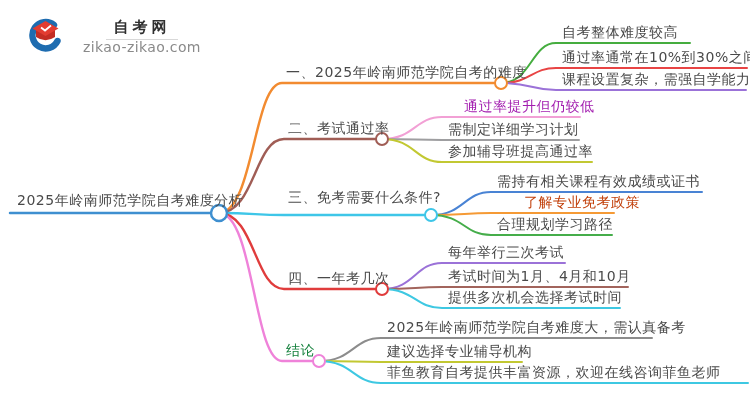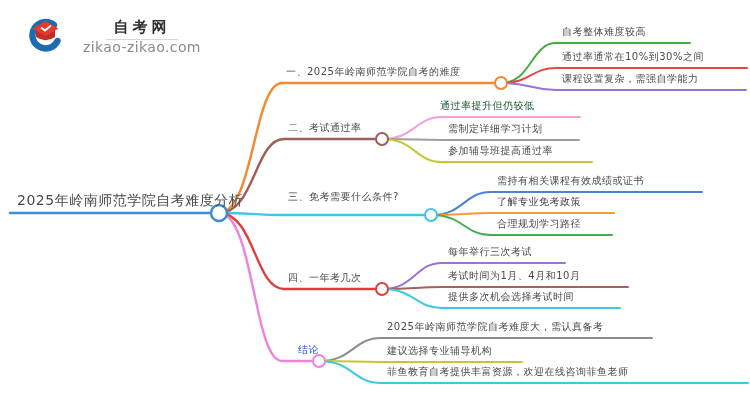--- a/index.html
+++ b/index.html
@@ -5,21 +5,21 @@
   html,body{margin:0;padding:0}
   body{
     width:750px;height:410px;position:relative;overflow:hidden;
     background:#ffffff;
     font-family:"DejaVu Sans","Liberation Sans",sans-serif;
   }
   .stage{position:absolute;left:0;top:0;width:750px;height:410px}
   #map-svg{position:absolute;left:0;top:0;display:block}
   .node-label{
     position:absolute;white-space:nowrap;color:#4a4a4a;
-    font-size:10px;line-height:18px;height:18px;letter-spacing:.5px;
+    font-size:14px;line-height:18px;height:18px;letter-spacing:.5px;
   }
   .root-label{font-size:14px;color:#454545;letter-spacing:.5px}
   
   .logo{position:absolute;left:27px;top:18px;display:flex;align-items:center;gap:20px}
   .logo-text{display:flex;flex-direction:column;align-items:center}
   .site-name{font-weight:bold;font-size:15px;color:#2f2f2f;letter-spacing:4px;line-height:17px}
   .logo-divider{width:72px;height:1px;background:#d8d8d8;margin:3px 0 2px}
   .site-domain{font-size:14px;color:#8a8a8a;letter-spacing:.4px;line-height:11px}
 </style>
 </head>
@@ -55,32 +55,32 @@
       <circle cx="319" cy="361" r="6" fill="#ffffff" stroke="#ef82d9" stroke-width="2"></circle>
       <circle cx="219" cy="213" r="8" fill="#ffffff" stroke="#3e8fd0" stroke-width="2.5"></circle>
     </svg>
   <div id="labels">
       <div class="node-label root-label" style="left: 17px; top: 191px; color: rgb(74, 74, 74);">2025年岭南师范学院自考难度分析</div>
       <div class="node-label" style="left: 286px; top: 63px; color: rgb(74, 74, 74);">一、2025年岭南师范学院自考的难度</div>
       <div class="node-label" style="left: 562px; top: 23px; color: rgb(74, 74, 74);">自考整体难度较高</div>
       <div class="node-label" style="left: 562px; top: 48px; color: rgb(74, 74, 74);">通过率通常在10%到30%之间</div>
       <div class="node-label" style="left: 562px; top: 70px; color: rgb(74, 74, 74);">课程设置复杂，需强自学能力</div>
       <div class="node-label" style="left: 288px; top: 119px; color: rgb(74, 74, 74);">二、考试通过率</div>
-      <div class="node-label" style="left: 440px; top: 97px; color: #14532d;">通过率提升但仍较低</div>
+      <div class="node-label" style="left: 464px; top: 97px; color: #a21caf;">通过率提升但仍较低</div>
       <div class="node-label" style="left: 448px; top: 120px; color: rgb(74, 74, 74);">需制定详细学习计划</div>
       <div class="node-label" style="left: 448px; top: 142px; color: rgb(74, 74, 74); text-align: right;">参加辅导班提高通过率</div>
       <div class="node-label" style="left: 288px; top: 188px; color: rgb(74, 74, 74);">三、免考需要什么条件?</div>
       <div class="node-label" style="left: 497px; top: 172px; color: rgb(74, 74, 74);">需持有相关课程有效成绩或证书</div>
-      <div class="node-label" style="left: 497px; top: 193px; color: #404040;">了解专业免考政策</div>
+      <div class="node-label" style="left: 524px; top: 193px; color: #c2410c;">了解专业免考政策</div>
       <div class="node-label" style="left: 497px; top: 215px; color: rgb(74, 74, 74);">合理规划学习路径</div>
       <div class="node-label" style="left: 288px; top: 269px; color: rgb(74, 74, 74);">四、一年考几次</div>
       <div class="node-label" style="left: 448px; top: 243px; color: rgb(74, 74, 74);">每年举行三次考试</div>
       <div class="node-label" style="left: 448px; top: 267px; color: rgb(74, 74, 74);">考试时间为1月、4月和10月</div>
       <div class="node-label" style="left: 448px; top: 288px; color: rgb(74, 74, 74);">提供多次机会选择考试时间</div>
-      <div class="node-label" style="left: 286px; top: 341px; color: #1d4ed8; margin-left: 12px;">结论</div>
+      <div class="node-label" style="left: 286px; top: 341px; color: #15803d;">结论</div>
       <div class="node-label" style="left: 387px; top: 318px; color: rgb(74, 74, 74);">2025年岭南师范学院自考难度大，需认真备考</div>
       <div class="node-label" style="left: 387px; top: 342px; color: rgb(74, 74, 74);">建议选择专业辅导机构</div>
       <div class="node-label" style="left: 387px; top: 363px; color: rgb(74, 74, 74);">菲鱼教育自考提供丰富资源，欢迎在线咨询菲鱼老师</div>
     </div>
 
   <div class="logo">
     <svg width="36" height="36" viewBox="0 0 36 36">
       <path id="logo-swoosh" d="M 27 7 A 13.2 13.2 0 1 0 30.5 23" fill="none" stroke-width="6.4" stroke-linecap="round" stroke="#1e6cb0"></path>
       <path id="logo-cap-base" d="M 9 12 L 9 19 Q 18.5 25.5 28 19 L 28 12 Z" fill="#c32d24"></path>
       <polygon id="logo-cap-top" points="18.5,3 31.5,10.5 18.5,18 5.5,10.5" fill="#e23c31"></polygon>

